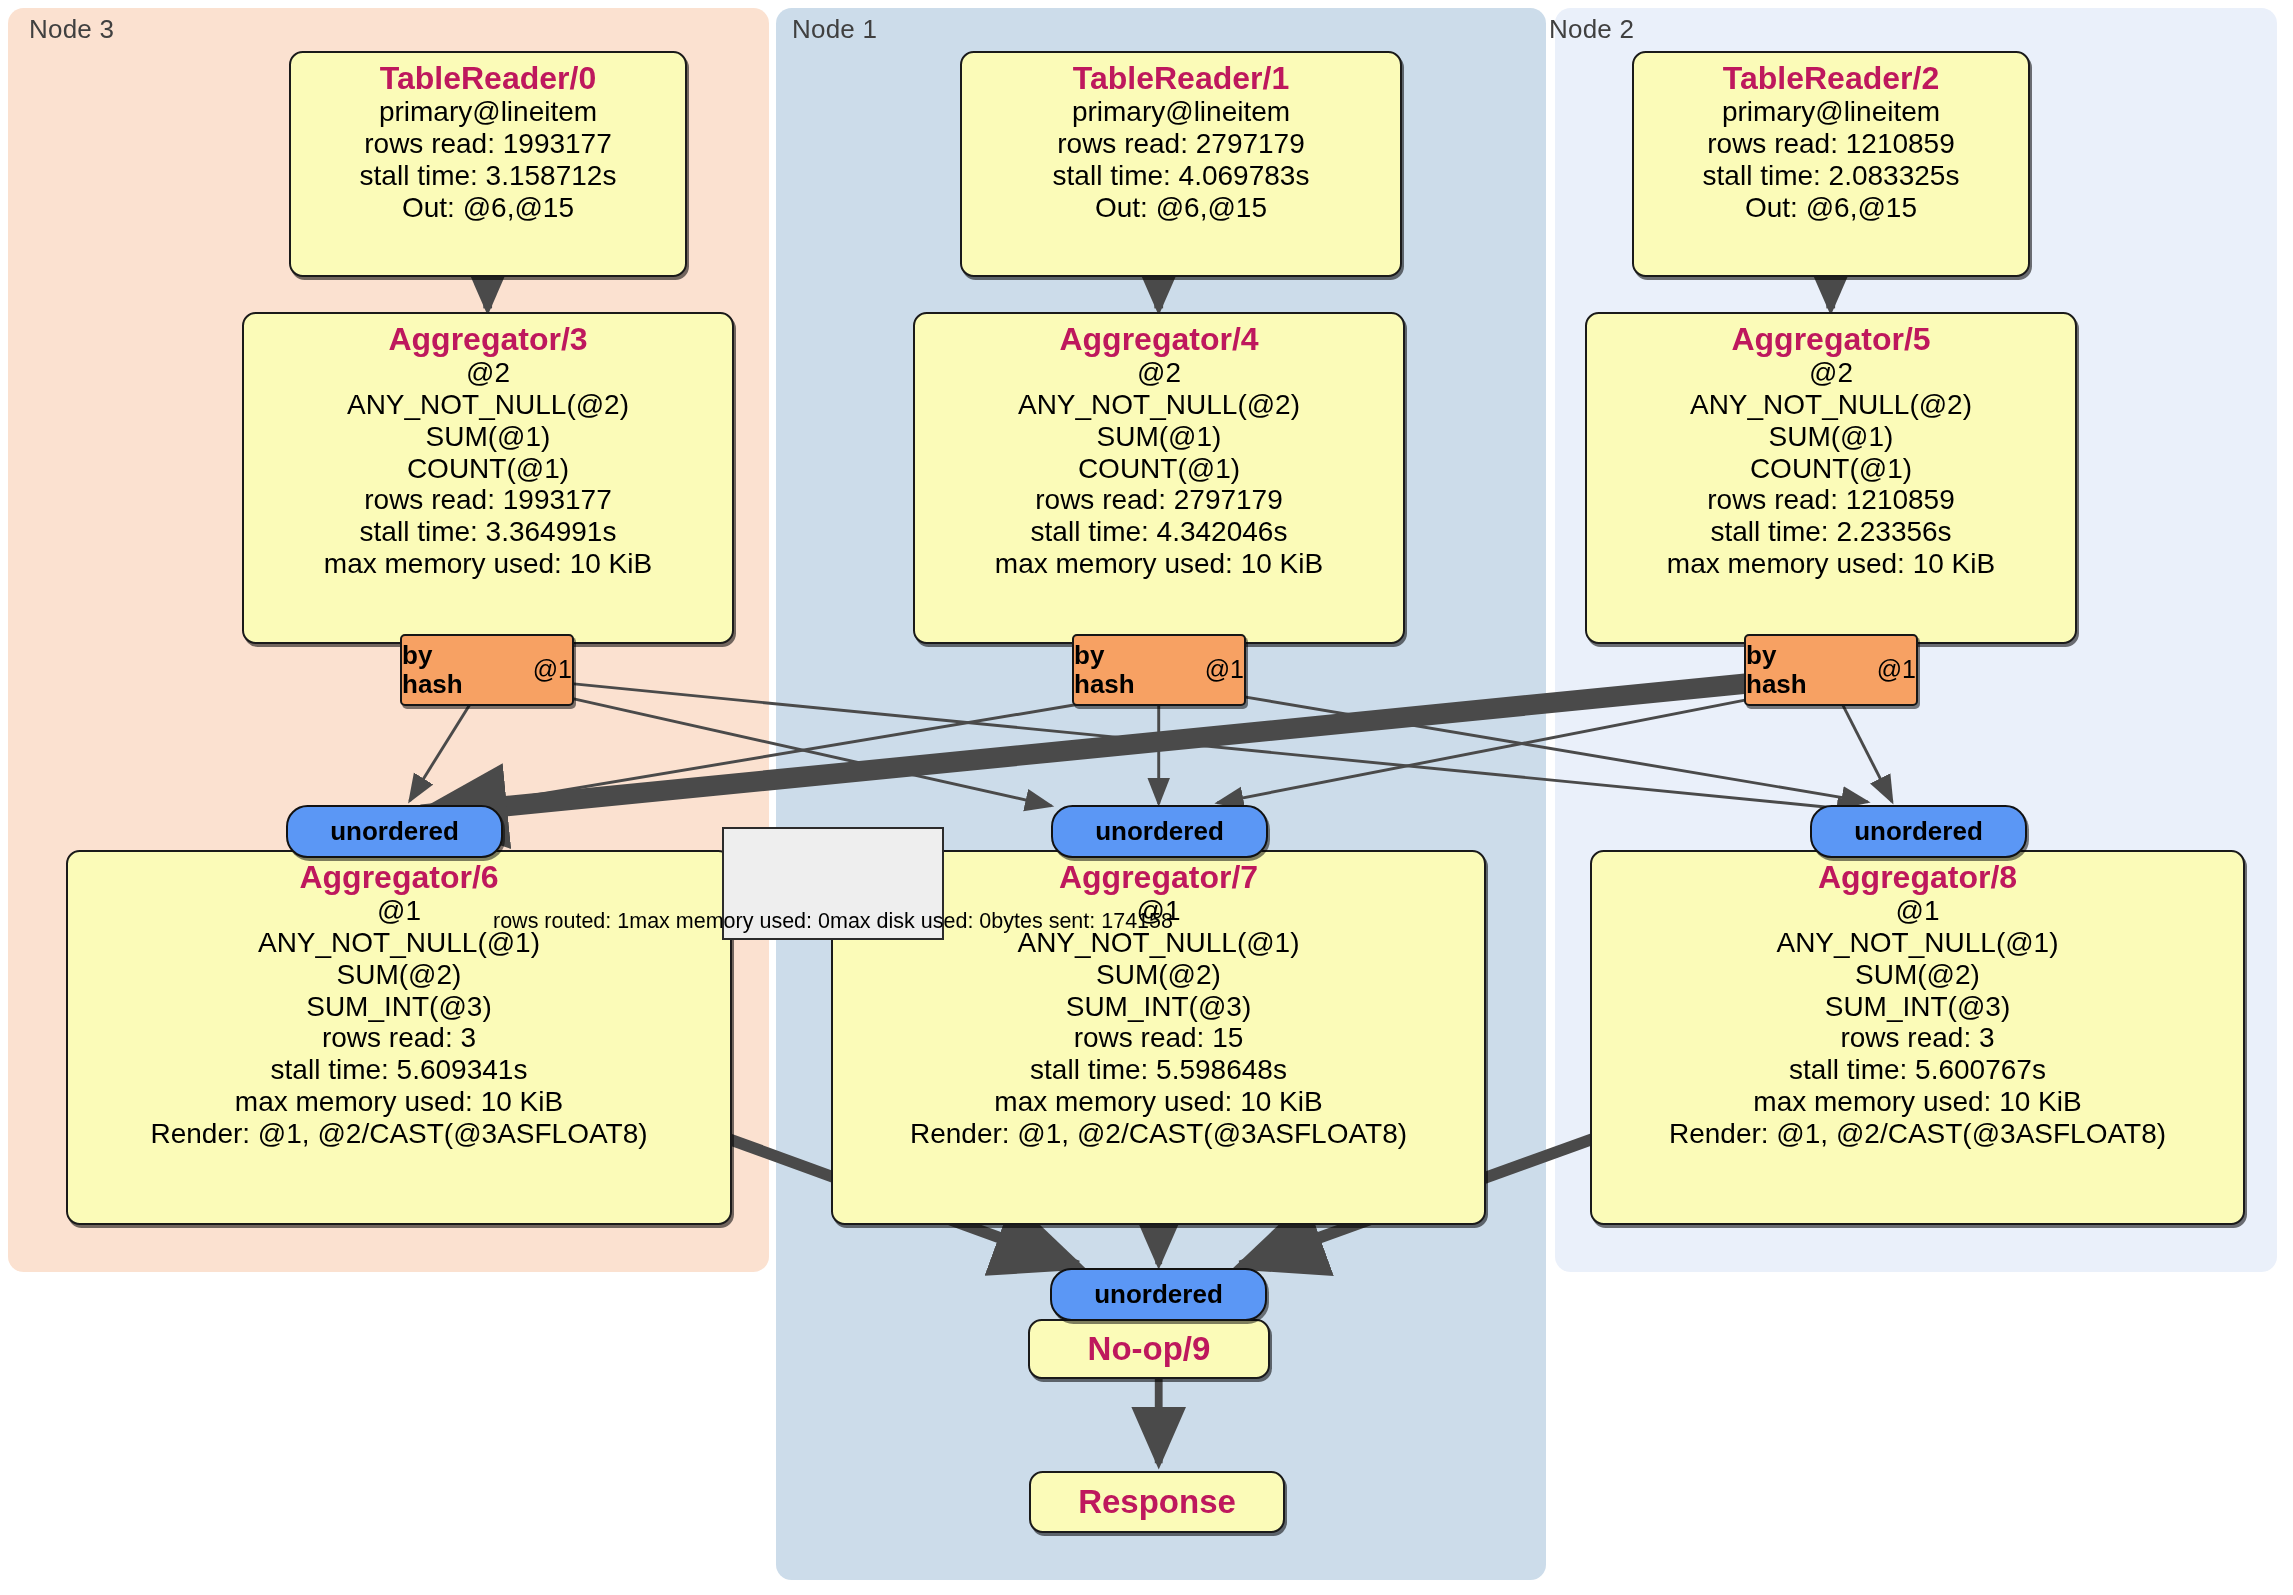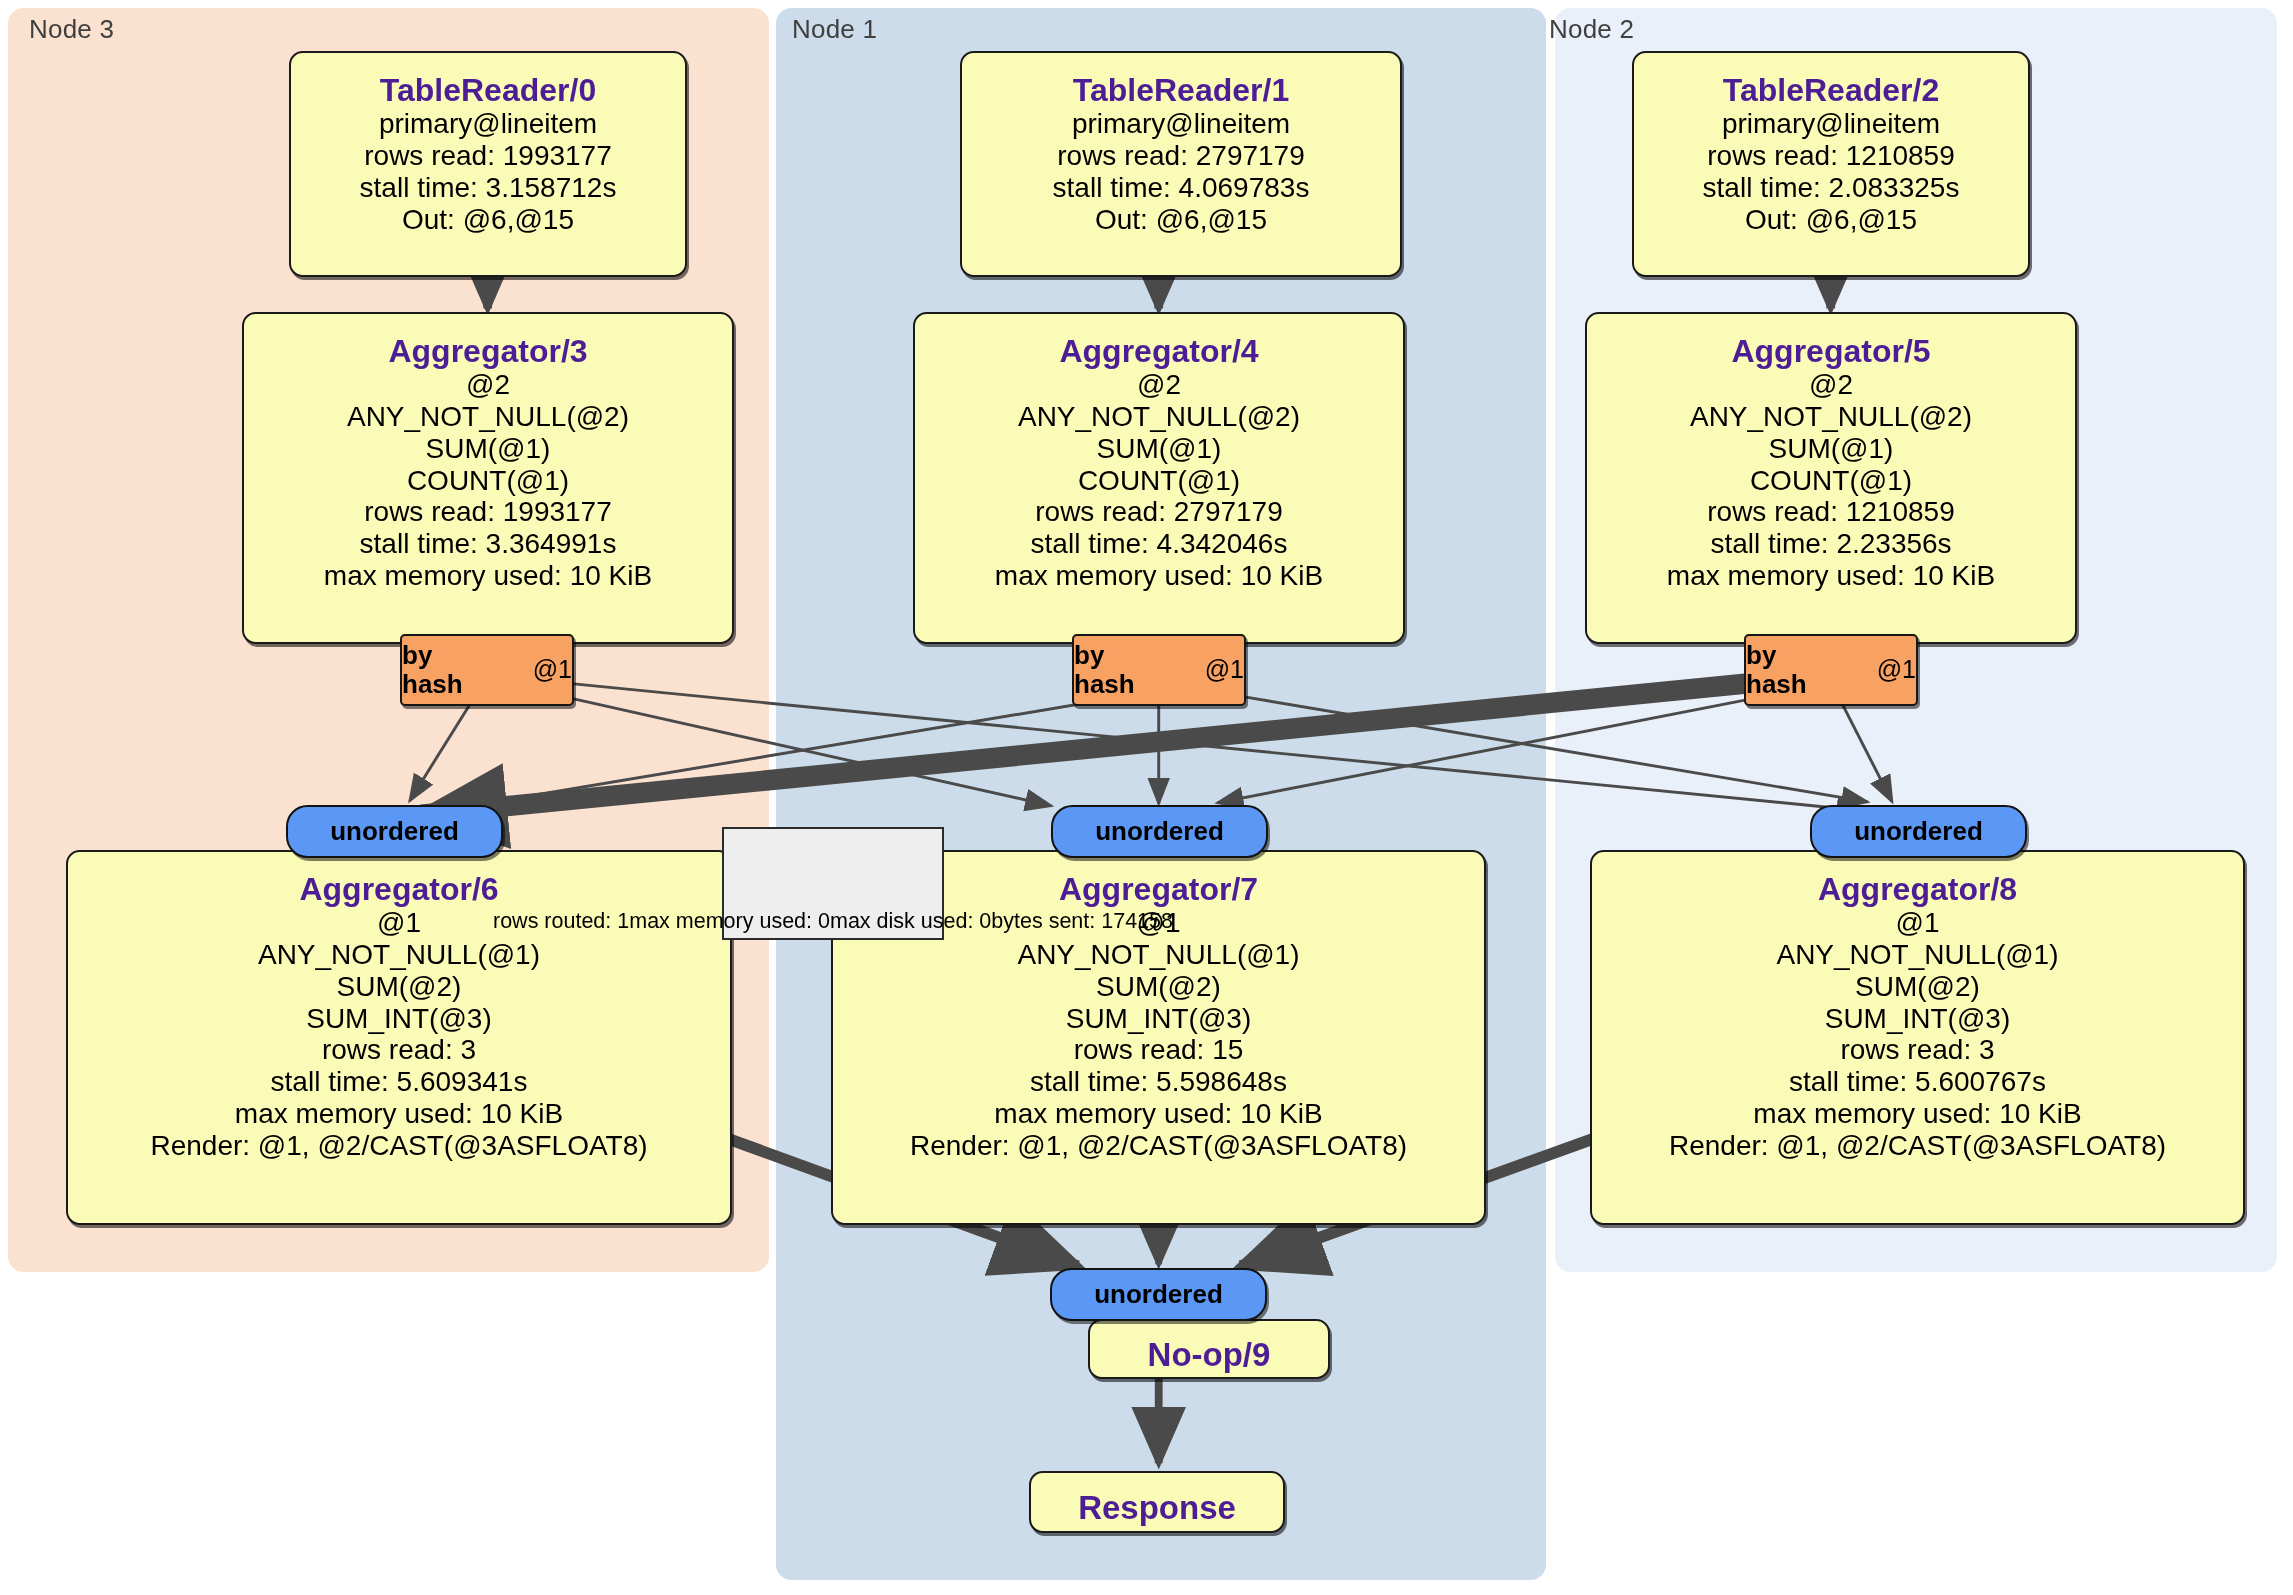--- a/index.html
+++ b/index.html
@@ -49,23 +49,22 @@
     flex-direction: column;
     align-items: center;
     justify-content: flex-start;
     padding-top: 6.8px;
     box-shadow: 2px 2.9px 0 rgba(0,0,0,0.55);
   }
   .box .title {
     font-weight: bold;
     font-size: 32px;
     line-height: 1.14;
-    color: #4c1d95;
-    white-space: nowrap;
-    margin-top: 12px;
+    color: #be185d;
+    white-space: nowrap;
   }
   .box .line {
     font-size: 28px;
     line-height: 1.135;
     color: #000;
     white-space: nowrap;
   }
   .box.small {
     justify-content: center;
     padding-top: 0;
@@ -338,21 +337,21 @@
     <div class="sline">rows routed: 1</div>
     <div class="sline">max memory used: 0</div>
     <div class="sline">max disk used: 0</div>
     <div class="sline">bytes sent: 174158</div>
   </div>
 
   <div class="pill" style="left:1050px; top:1268px; width:217px; height:53px;">
     <span>unordered</span>
   </div>
 
-  <div class="box small" style="left:1088px; top:1319px; width:242px; height:60px;">
+  <div class="box small" style="left:1028px; top:1319px; width:242px; height:60px;">
     <div class="title">No-op/9</div>
   </div>
 
   <div class="box small" style="left:1029px; top:1471px; width:256px; height:62px;">
     <div class="title">Response</div>
   </div>
 
 </div>
 
 

